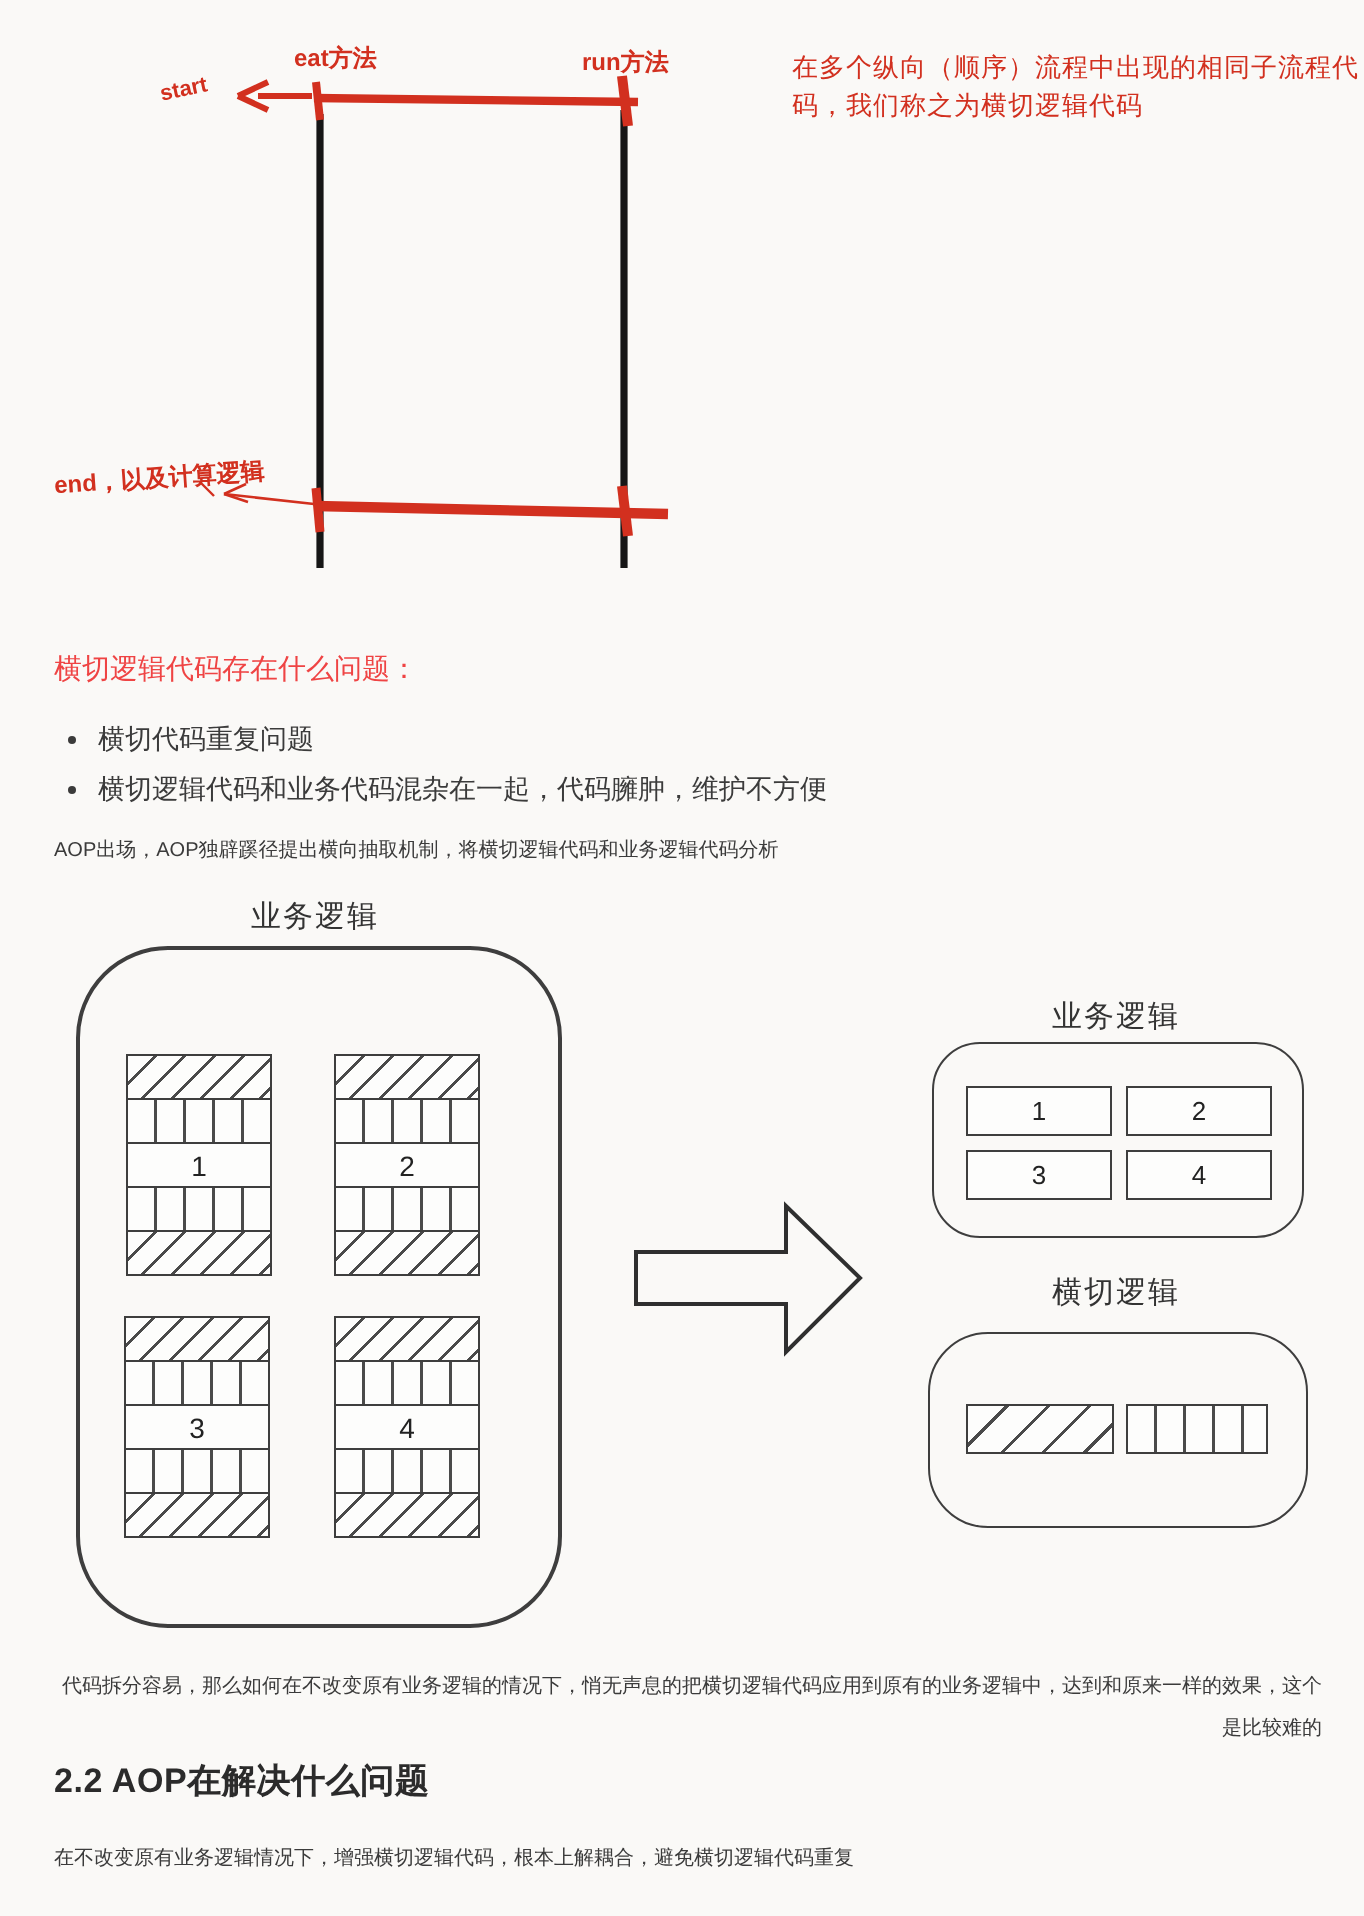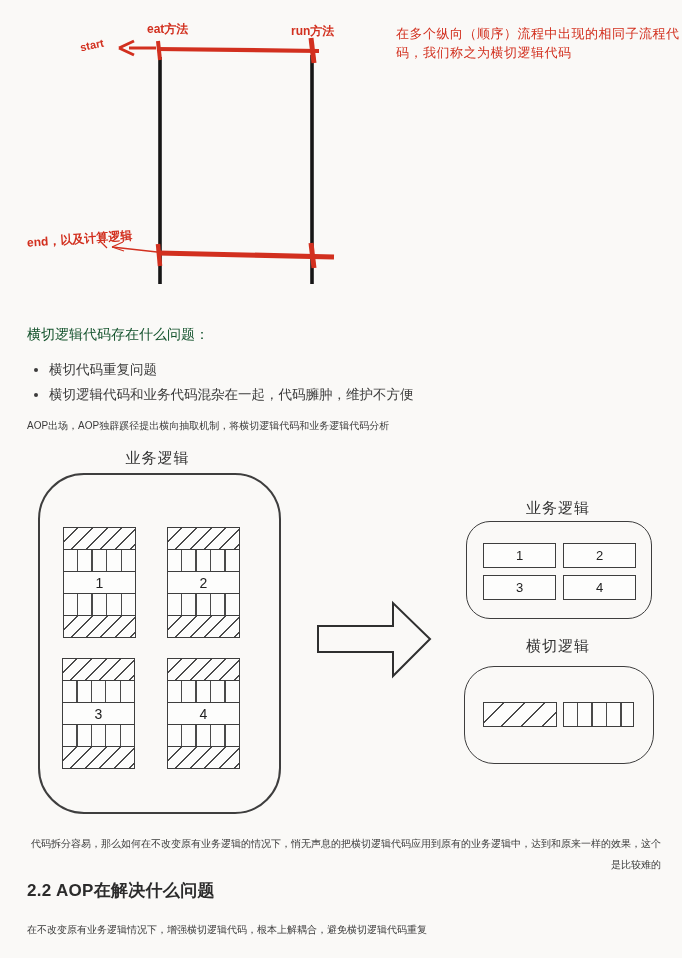--- a/index.html
+++ b/index.html
@@ -12,21 +12,21 @@
   .abs{position:absolute;}
   
   .red-note{
     color:#d2301f;font-weight:normal;line-height:18.5px;font-size:13px;
     letter-spacing:0.5px;
     margin-left:22px;
   }
   .red-label{color:#d2301f;font-weight:bold;font-size:12px;white-space:nowrap;}
   
   .para{font-size:10px;line-height:21px;color:#3b3b3b;}
-  .intro-line{font-size:14px;color:#14532d;}
+  .intro-line{font-size:14px;color:#ef4444;}
   ul.bullets{margin:0;padding:0 0 0 17px;list-style:disc;}
   ul.bullets li{font-size:13.5px;line-height:25px;color:#3b3b3b;}
   h2.sec{margin:0;font-size:17px;font-weight:bold;color:#2b2b2b;letter-spacing:0.3px;text-align:right;}
   
   .rbox{position:absolute;border:2px solid #3e3e3e;background:transparent;}
   .diagram-title{position:absolute;text-align:center;font-size:15px;color:#333;letter-spacing:1px;}
   .block{
     position:absolute;width:73px;height:111px;box-sizing:border-box;
     border:1.6px solid #3e3e3e;background:#fdfdfc;
     display:flex;flex-direction:column;

